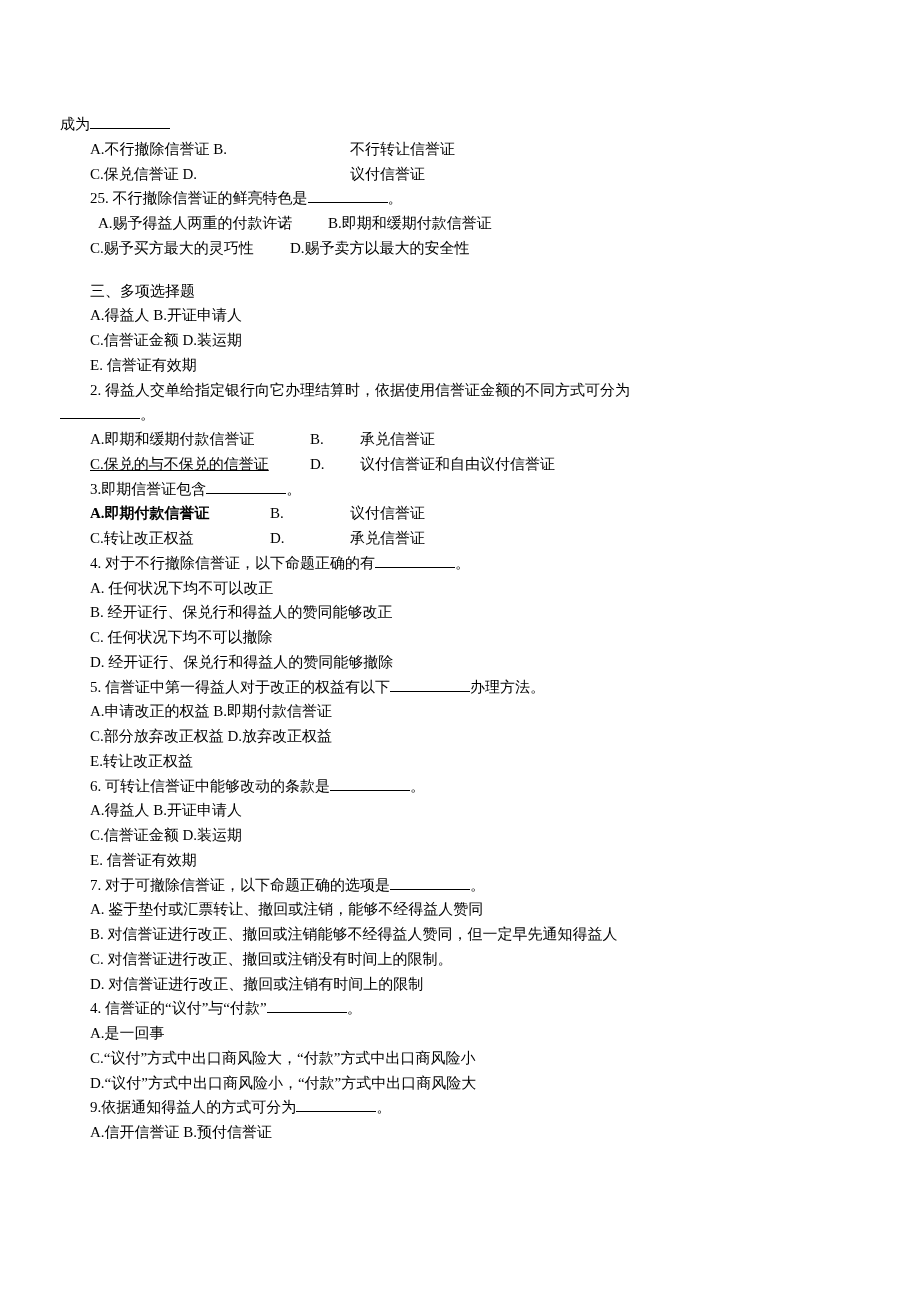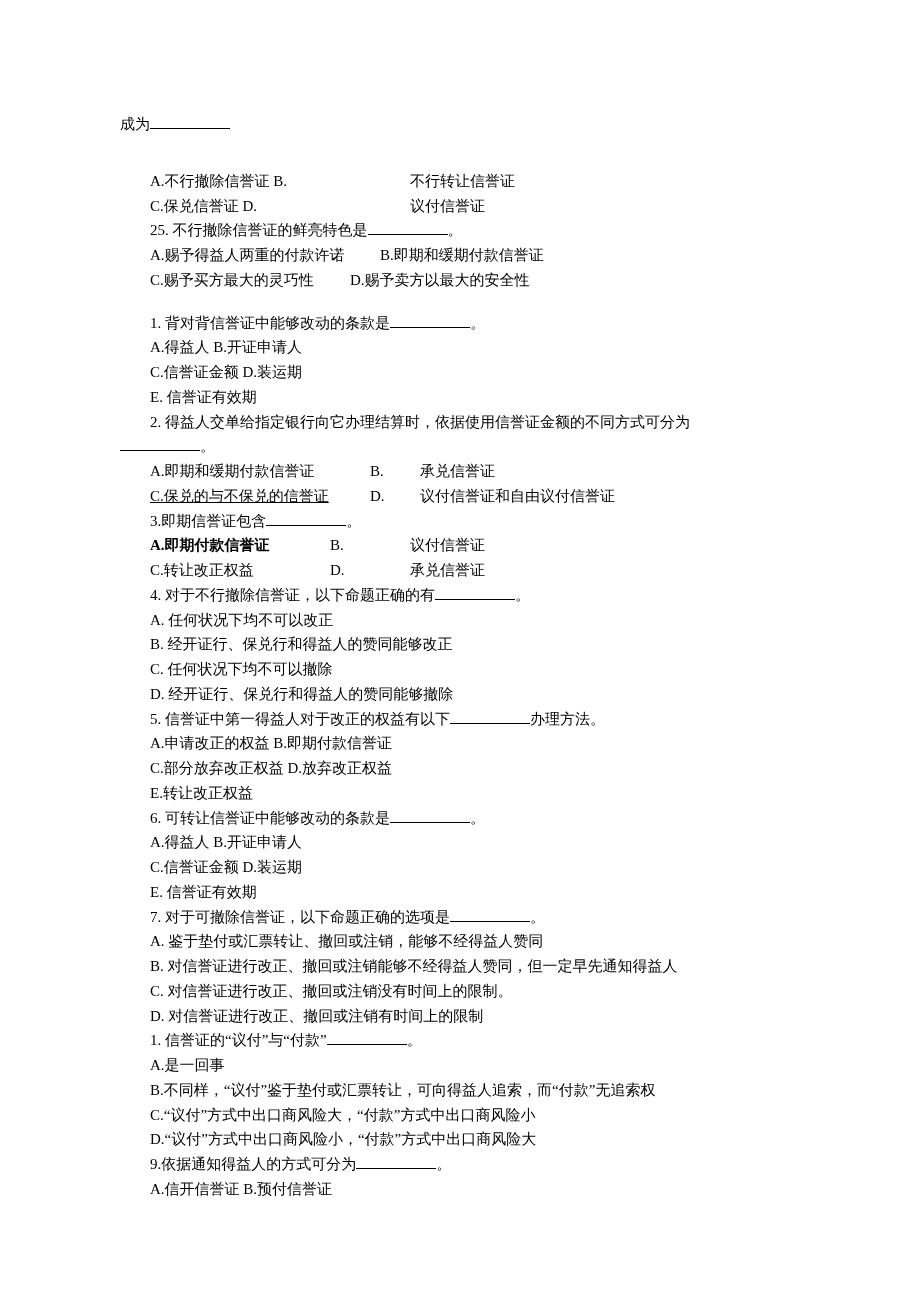--- a/index.html
+++ b/index.html
@@ -7,21 +7,21 @@
     padding: 0;
     background: #fff;
     font-family: "SimSun", "宋体", serif;
     font-size: 15px;
     color: #000;
     line-height: 1.65;
   }
   .page {
     width: 852px;
     min-height: 1303px;
-    padding: 112px 120px 80px 120px;
+    padding: 112px 120px 80px 60px;
     box-sizing: border-box;
   }
   .line {
     white-space: pre;
   }
   .indent-0 { padding-left: 0; }
   .indent-1 { padding-left: 30px; }
   .blank {
     display: inline-block;
     border-bottom: 1px solid #000;
@@ -30,31 +30,31 @@
   }
   .blank-short { width: 80px; }
   .spacer { height: 18px; }
 </style>
 </head>
 <body>
 
 <div class="page">
 
   <div class="line indent-0"><span>成为</span><span class="blank blank-short"></span></div>
-  <div class="line indent-1"><span style="display:inline-block;width:260px;margin-top:32px;">A.不行撤除信誉证 B.</span><span>不行转让信誉证</span></div>
+  <div class="line indent-1"><span style="display:inline-block;width:260px;">A.不行撤除信誉证 B.</span><span>不行转让信誉证</span></div>
   <div class="line indent-1"><span style="display:inline-block;width:260px;">C.保兑信誉证 D.</span><span>议付信誉证</span></div>
 
   <div class="line indent-1"><span>25. 不行撤除信誉证的鲜亮特色是</span><span class="blank blank-short"></span><span>。</span></div>
-  <div class="line indent-1"><span style="display:inline-block;width:230px;">A.赐予得益人两重的付款许诺</span><span>B.即期和缓期付款信誉证</span></div>
+  <div class="line indent-1"><span style="display:inline-block;width:230px;margin-left:8px;">A.赐予得益人两重的付款许诺</span><span>B.即期和缓期付款信誉证</span></div>
   <div class="line indent-1"><span style="display:inline-block;width:200px;">C.赐予买方最大的灵巧性</span><span>D.赐予卖方以最大的安全性</span></div>
 
   <div class="spacer"></div>
 
+  <div class="line indent-1">三、多项选择题</div>
 
-  <div class="line indent-1"><span>1. 背对背信誉证中能够改动的条款是</span><span class="blank blank-short"></span><span>。</span></div>
   <div class="line indent-1">A.得益人 B.开证申请人</div>
   <div class="line indent-1">C.信誉证金额 D.装运期</div>
   <div class="line indent-1">E. 信誉证有效期</div>
 
   <div class="line indent-1">2. 得益人交单给指定银行向它办理结算时，依据使用信誉证金额的不同方式可分为</div>
   <div class="line indent-0"><span class="blank blank-short"></span><span>。</span></div>
   <div class="line indent-1"><span style="display:inline-block;width:220px;">A.即期和缓期付款信誉证</span><span style="display:inline-block;width:50px;">B.</span><span>承兑信誉证</span></div>
   <div class="line indent-1"><span style="display:inline-block;width:220px;text-decoration:underline;">C.保兑的与不保兑的信誉证</span><span style="display:inline-block;width:50px;">D.</span><span>议付信誉证和自由议付信誉证</span></div>
 
   <div class="line indent-1"><span>3.即期信誉证包含</span><span class="blank blank-short"></span><span>。</span></div>
@@ -76,22 +76,21 @@
   <div class="line indent-1">A.得益人 B.开证申请人</div>
   <div class="line indent-1">C.信誉证金额 D.装运期</div>
   <div class="line indent-1">E. 信誉证有效期</div>
 
   <div class="line indent-1"><span>7. 对于可撤除信誉证，以下命题正确的选项是</span><span class="blank blank-short"></span><span>。</span></div>
   <div class="line indent-1">A. 鉴于垫付或汇票转让、撤回或注销，能够不经得益人赞同</div>
   <div class="line indent-1">B. 对信誉证进行改正、撤回或注销能够不经得益人赞同，但一定早先通知得益人</div>
   <div class="line indent-1">C. 对信誉证进行改正、撤回或注销没有时间上的限制。</div>
   <div class="line indent-1">D. 对信誉证进行改正、撤回或注销有时间上的限制</div>
 
-  <div class="line indent-1"><span>1. 信誉证的“议付”与“付款”</span><span class="blank blank-short"></span><span>。</span></div>
+  <div class="line indent-1"><span>4. 信誉证的“议付”与“付款”</span><span class="blank blank-short"></span><span>。</span></div>
   <div class="line indent-1">A.是一回事</div>
-  <div class="line indent-1">B.不同样，“议付”鉴于垫付或汇票转让，可向得益人追索，而“付款”无追索权</div>
   <div class="line indent-1">C.“议付”方式中出口商风险大，“付款”方式中出口商风险小</div>
   <div class="line indent-1">D.“议付”方式中出口商风险小，“付款”方式中出口商风险大</div>
 
   <div class="line indent-1"><span>9.依据通知得益人的方式可分为</span><span class="blank blank-short"></span><span>。</span></div>
   <div class="line indent-1">A.信开信誉证 B.预付信誉证</div>
 
 </div>
 
 </body></html>

